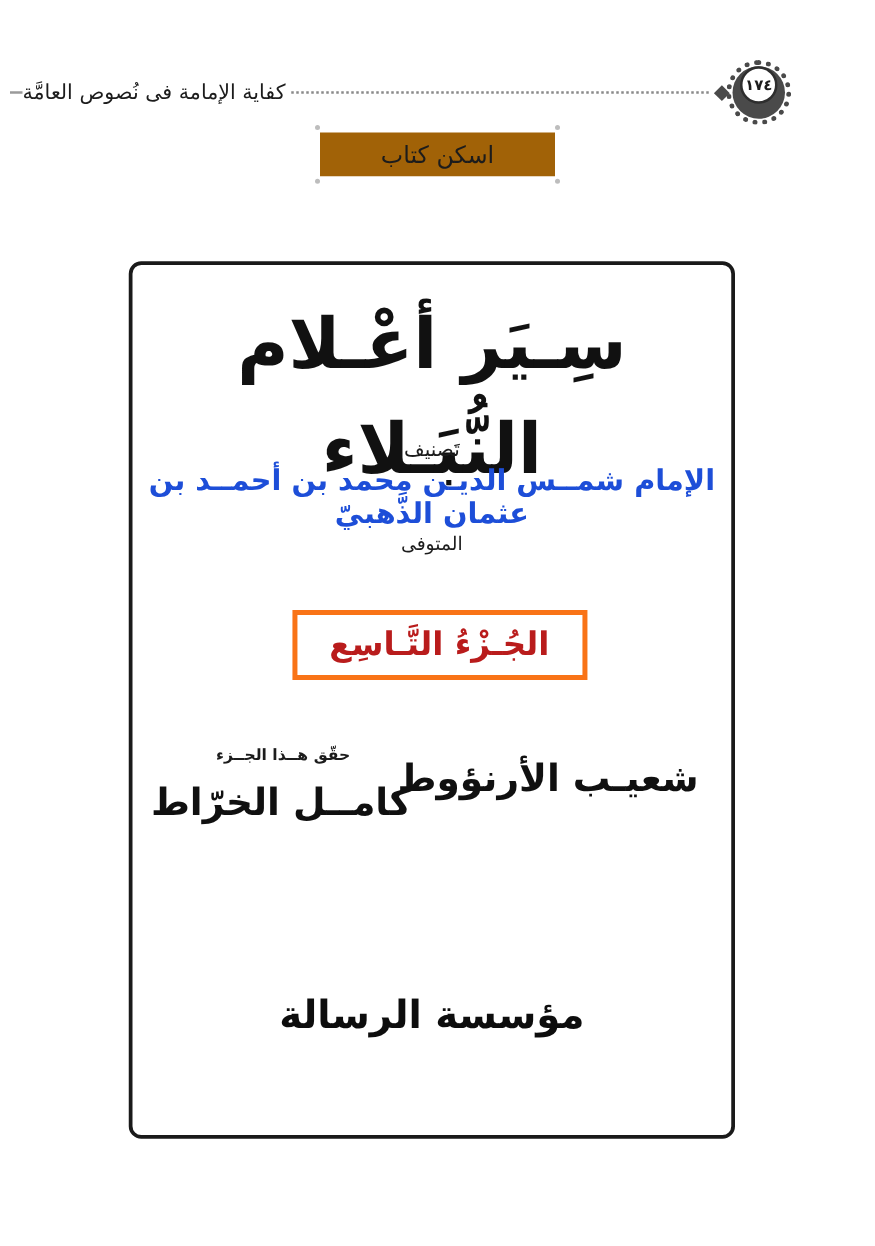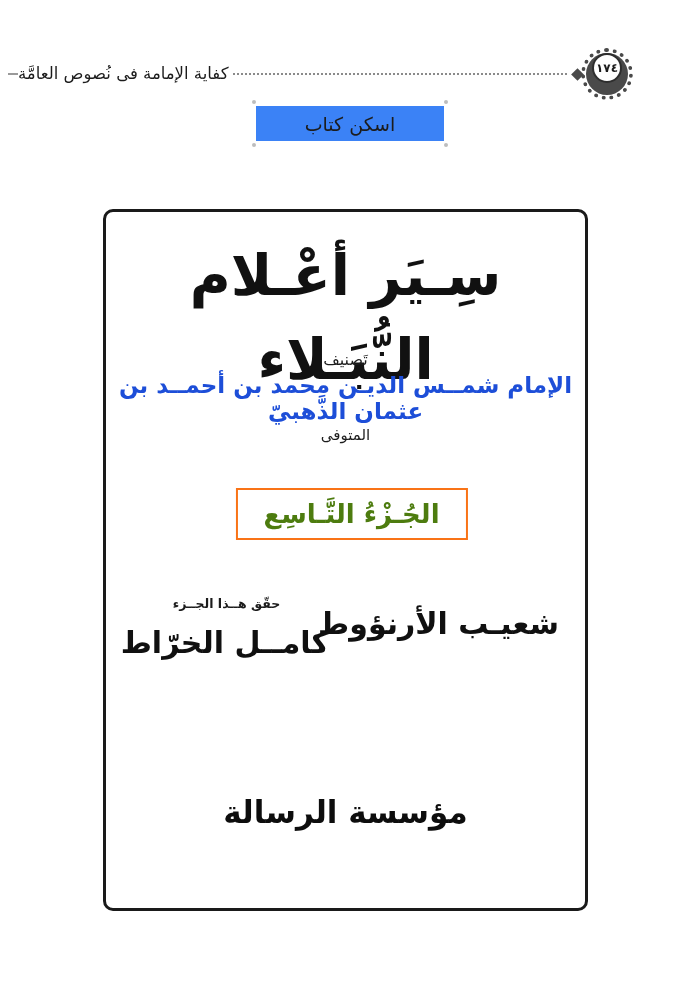--- a/index.html
+++ b/index.html
@@ -67,21 +67,21 @@
     border-bottom: 2px solid #9a9a9a;
     height: 0;
     margin-left: 2px;
   }
 
   
   .caption-box {
     position: absolute;
     top: 106px; left: 256px;
     width: 188px; height: 35px;
-    background: #3b82f6;
+    background: #a16207;
     display: flex; align-items: center; justify-content: center;
     direction: rtl;
     font-size: 19px;
   }
   .corner-mark {
     position: absolute;
     width: 4px; height: 4px;
     background: #bdbdbd;
     border-radius: 50%;
   }
@@ -135,26 +135,26 @@
     position: absolute;
     top: 238px; left: 0; right: 0;
     text-align: center;
     font-size: 14px;
   }
   .volume-badge {
     position: absolute;
     top: 276px;
     left: 50%;
     transform: translateX(-50%) translateX(6px);
-    border: 2px solid #f97316;
+    border: 4px solid #f97316;
     padding: 9px 26px;
     font-size: 26px;
     font-weight: bold;
     white-space: nowrap;
-    color: #4d7c0f;
+    color: #b91c1c;
   }
   .credits-row {
     position: absolute;
     top: 380px; left: 0; right: 0;
     display: flex;
     justify-content: space-between;
     padding: 0 26px 0 38px;
   }
   .credit-col { text-align: center; }
   .credit-col.supervisor { width: 230px; }

